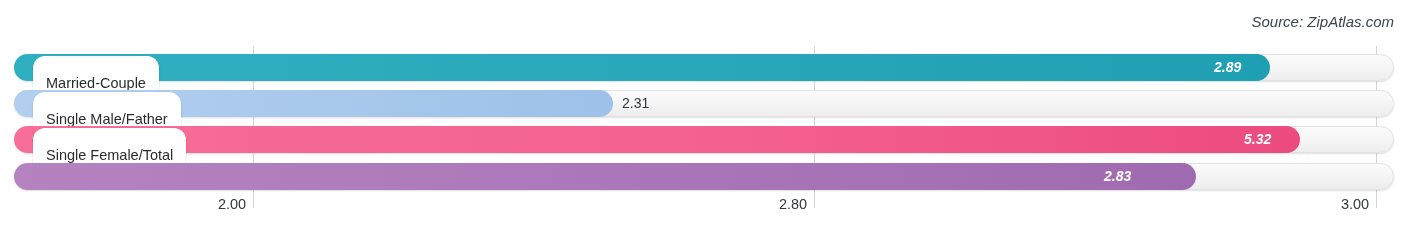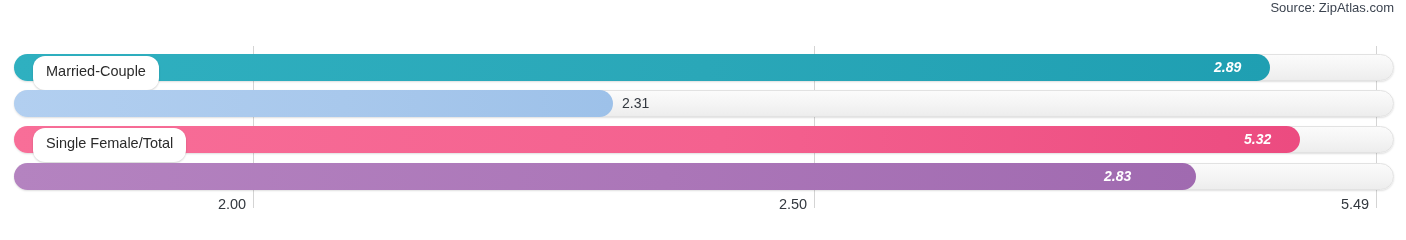--- a/index.html
+++ b/index.html
@@ -27,22 +27,23 @@
     left: 10px;
     top: 10px;
     font-size: 19.5px;
     color: #3c4450;
     letter-spacing: 0.2px;
     white-space: nowrap;
   }
   #chart-source {
     position: absolute;
     right: 12px;
-    top: 0;
-    font-size: 13px;
+    top: 13px;
+    font-size: 15px;
+    font-style: italic;
     color: #3c4450;
     white-space: nowrap;
   }
 
   
   #plot-area {
     position: absolute;
     left: 0;
     top: 44px;
     width: 1406px;
@@ -102,21 +103,21 @@
     font-size: 14px;
     color: #33383f;
     white-space: nowrap;
   }
   .bar-label-pill {
     position: absolute;
     left: 19px;
     top: 2px;
     height: 26px;
     line-height: 23px;
-    padding: 4px 13px;
+    padding: 16px 13px;
     border-radius: 12px;
     background: #ffffff;
     color: #2b2b2b;
     font-size: 14.5px;
     white-space: nowrap;
     box-shadow: 0 1px 2px rgba(0,0,0,0.18);
   }
 
   
   #axis-labels {
@@ -152,34 +153,35 @@
     <div class="bar-track"></div>
     <div class="bar-fill" style="width:1256px; background:linear-gradient(to right,#2fb0c0 0%,#2aa7b8 55%,#1f9fb2 100%);"></div>
     <div class="bar-value-in" style="left:1200px;">2.89</div>
     <div class="bar-label-pill">Married-Couple</div>
   </div>
 
   <div class="bar-row" style="top:46px;">
     <div class="bar-track"></div>
     <div class="bar-fill" style="width:599px; background:linear-gradient(to right,#b2cff0 0%,#a8c8ec 55%,#9dc1e9 100%);"></div>
     <div class="bar-value-out" style="left:608px;">2.31</div>
+    <div class="bar-label-pill">Single Male/Father</div>
   </div>
 
   <div class="bar-row" style="top:82px;">
     <div class="bar-track"></div>
     <div class="bar-fill" style="width:1286px; background:linear-gradient(to right,#f86e98 0%,#f4618f 55%,#ec4b80 100%);"></div>
     <div class="bar-value-in" style="left:1230px;">5.32</div>
     <div class="bar-label-pill">Single Female/Total</div>
   </div>
 
   <div class="bar-row" style="top:119px;">
     <div class="bar-track"></div>
     <div class="bar-fill" style="width:1182px; background:linear-gradient(to right,#b483c0 0%,#ab76b8 55%,#a06ab0 100%);"></div>
     <div class="bar-value-in" style="left:1090px;">2.83</div>
   </div>
 
 </div>
 
 <div id="axis-labels">
   <div class="axis-tick-label" style="left:232px;">2.00</div>
-  <div class="axis-tick-label" style="left:793px;">2.50</div>
-  <div class="axis-tick-label" style="left:1355px;">5.49</div>
+  <div class="axis-tick-label" style="left:793px;">2.80</div>
+  <div class="axis-tick-label" style="left:1355px;">3.00</div>
 </div>
 
 </body></html>

